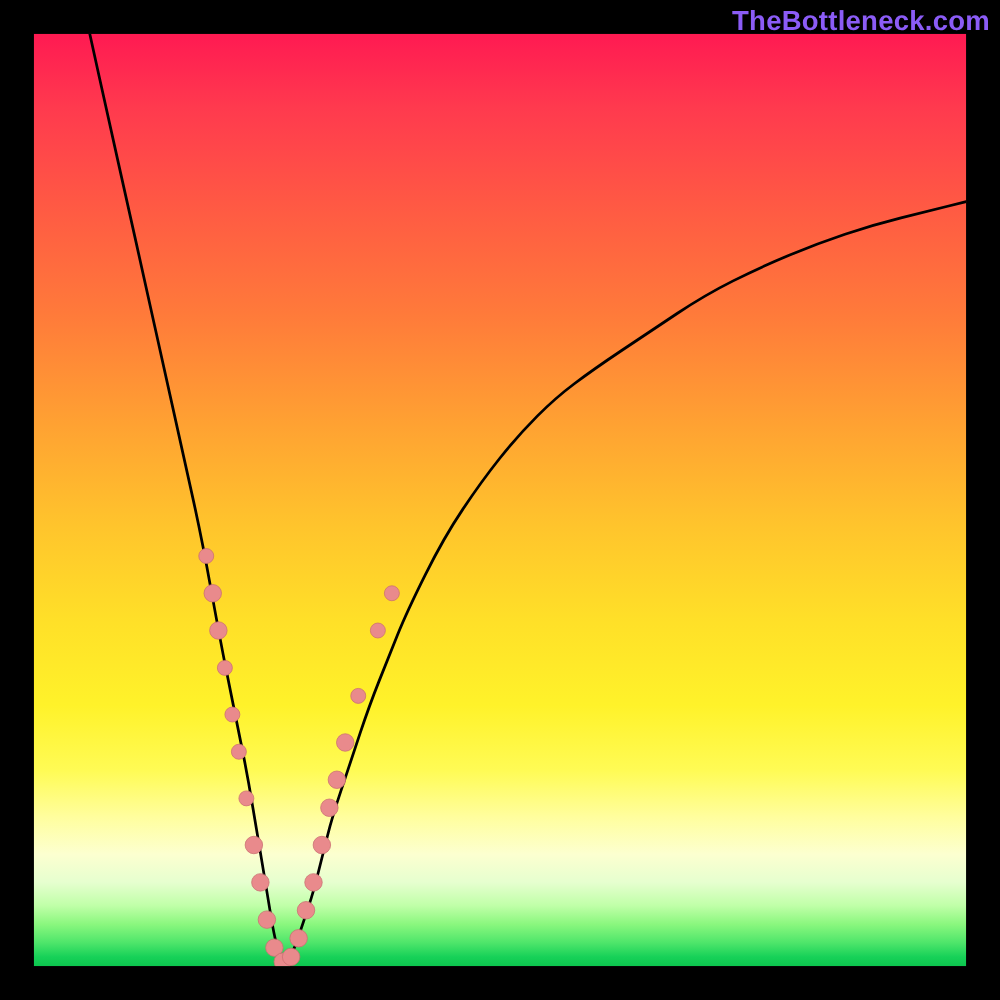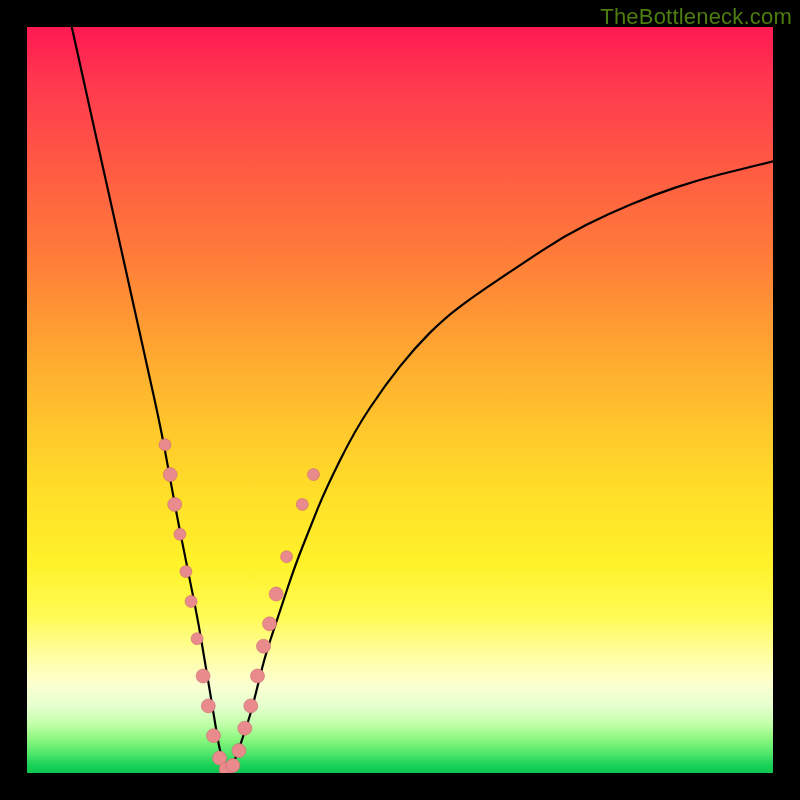--- a/index.html
+++ b/index.html
@@ -54,23 +54,23 @@
     position: absolute;
     inset: 0;
     width: 100%;
     height: 100%;
   }
   .watermark {
     position: absolute;
     top: 4px;
     right: 8px;
     font-size: 22px;
-    font-weight: 400;
+    font-weight: 700;
     letter-spacing: 0.2px;
-    color: #4d7c0f;
+    color: #8b5cf6;
     user-select: none;
   }
 </style>
 </head>
 <body>
 
 <div class="stage">
 
   <div class="plot-area">
     <div class="gradient-bg"></div>

